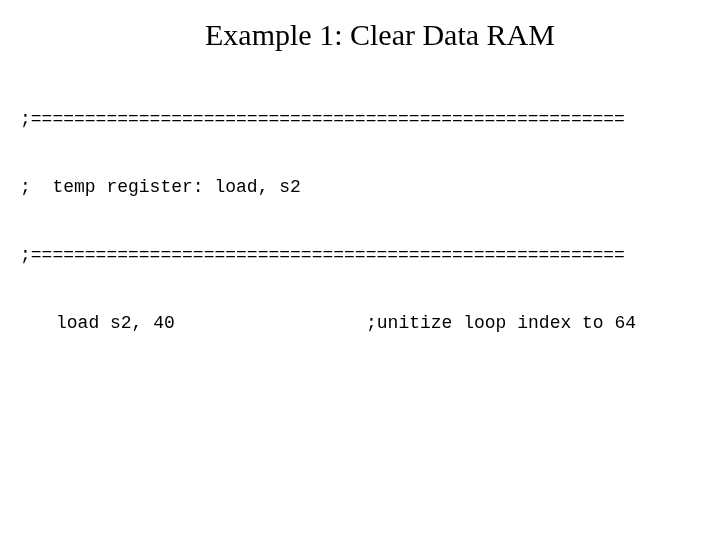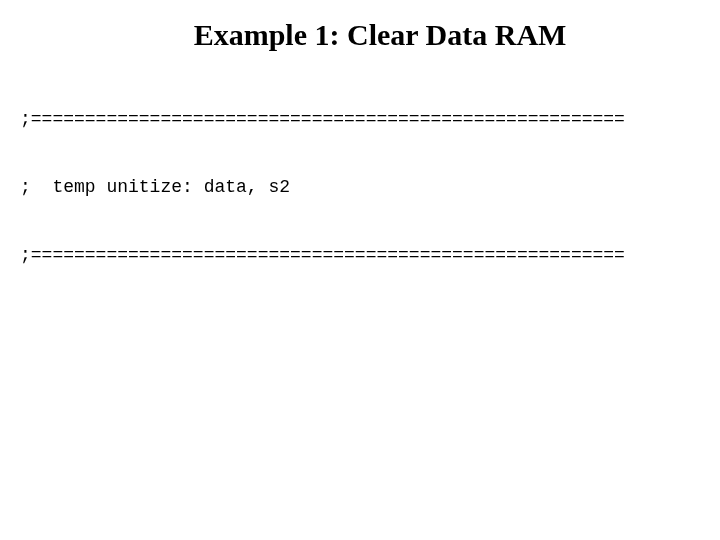--- a/index.html
+++ b/index.html
@@ -11,21 +11,21 @@
     font-family: "Times New Roman", Times, serif;
     color: #000;
     overflow: hidden;
   }
   .slide {
     padding: 18px 20px 20px 20px;
     box-sizing: border-box;
   }
   .title {
     font-size: 30px;
-    font-weight: bold;
+    font-weight: normal;
     text-align: center;
     margin: 0 0 22px 0;
     padding-left: 40px;
   }
   .code {
     font-family: "Courier New", Courier, monospace;
     font-size: 18px;
     line-height: 1.0;
     white-space: pre;
   }
@@ -46,22 +46,23 @@
   }
 </style>
 </head>
 <body>
 
 <div class="slide">
   <h1 class="title">Example 1: Clear Data RAM</h1>
 
   <div class="code">
     <div class="code-line">;=======================================================</div>
-    <div class="code-line">;  temp unitize: data, s2</div>
+    <div class="code-line">;  temp register: load, s2</div>
     <div class="code-line">;=======================================================</div>
+    <div class="code-line indent"><span class="col-left">load s2, 40</span><span class="col-right">;unitize loop index to 64</span></div>
     
     
     
     
     
     
   </div>
 </div>
 
 </body></html>

